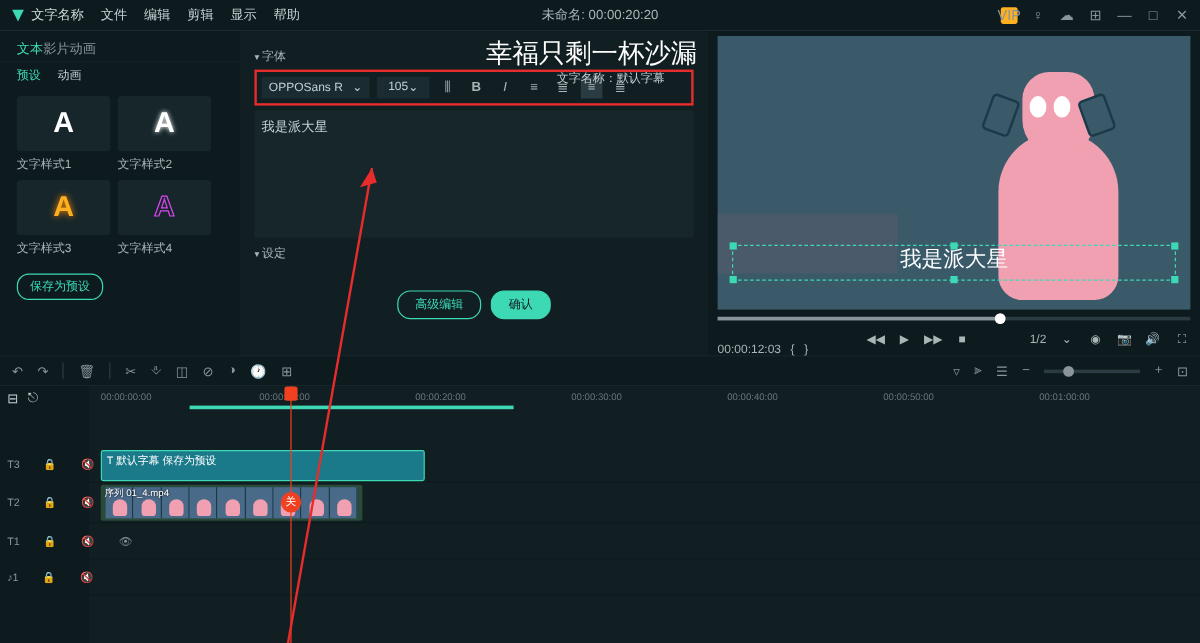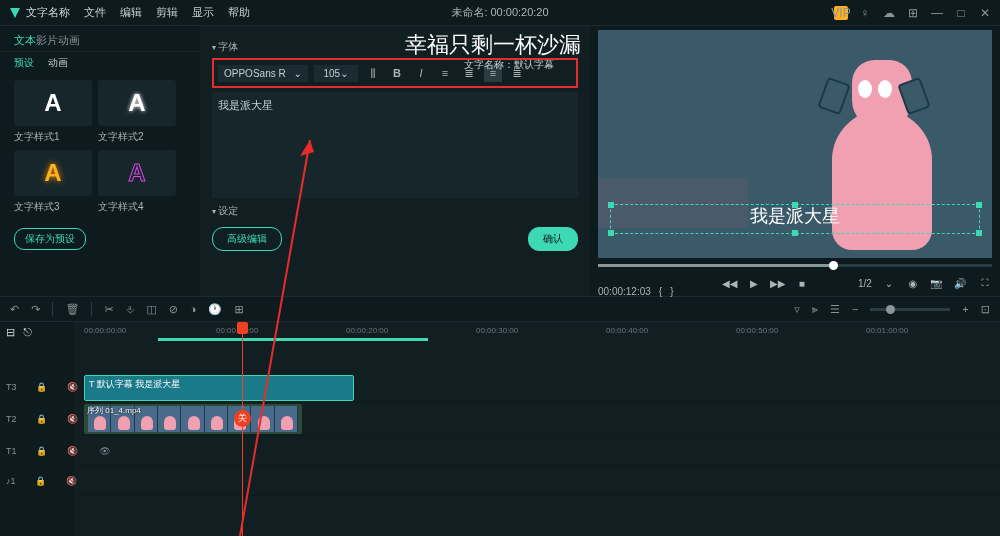--- a/index.html
+++ b/index.html
@@ -33,21 +33,21 @@
 
 .midpanel{width:390px;background:#111f23;padding:8px 12px}
 .sectlabel{font-size:10px;color:#aab5b8;margin:6px 0 4px}
 .sectlabel::before{content:"▾ ";font-size:8px}
 .fontrow{display:flex;gap:6px;align-items:center;border:2px solid #e82c2c;padding:4px;margin-bottom:4px}
 .fontsel{background:#1a2c31;color:#c5d0d3;border:none;padding:3px 6px;font-size:10px;width:90px;display:flex;justify-content:space-between;align-items:center}
 .sizesel{background:#1a2c31;color:#c5d0d3;border:none;padding:3px 6px;font-size:10px;width:44px;display:flex;justify-content:center}
 .fmtbtn{width:18px;height:18px;display:flex;align-items:center;justify-content:center;color:#aab5b8;font-size:11px;cursor:pointer}
 .fmtbtn.sel{background:#2a3c41}
 .textarea{background:#16262a;height:106px;padding:6px;font-size:11px;color:#c5d0d3}
-.actions{display:flex;gap:8px;justify-content:space-between;margin-top:9px}
+.actions{display:flex;gap:8px;justify-content:center;margin-top:24px}
 .actbtn{border:1px solid #3dd9b5;color:#3dd9b5;background:transparent;padding:4px 14px;border-radius:11px;font-size:10px;cursor:pointer}
 .actbtn.fill{background:#3dd9b5;color:#0d1a1e}
 
 .overlay-title{position:absolute;left:405px;top:30px;font-size:22px;color:#fff;font-weight:500}
 .overlay-sub{position:absolute;left:464px;top:58px;font-size:10px;color:#c5d0d3}
 
 .preview{flex:1;background:#0d1a1e;position:relative}
 .canvas{position:absolute;left:8px;top:4px;right:8px;height:228px;background:#3a5a6a;overflow:hidden}
 .patrick{position:absolute;right:30px;top:20px;width:160px;height:200px}
 .pbody{position:absolute;bottom:0;left:30px;width:100px;height:140px;background:#f0a0b0;border-radius:50px 50px 20px 20px}
@@ -281,21 +281,21 @@
   </div>
   <div class="tl-tracks">
     <div style="height:30px"></div>
     <div class="track">
       <div class="trackhead">
           <span>T3</span>
           <span>🔒</span>
           <span>🔇</span>
           <span>👁</span>
         </div>
-      <div class="clip clip-text"><span>T  默认字幕 我是派大星</span></div>
+      <div class="clip clip-text"><span>T  默认字幕 保存为预设</span></div>
     </div>
     <div class="track tall">
       <div class="trackhead">
           <span>T2</span>
           <span>🔒</span>
           <span>🔇</span>
           <span>👁</span>
         </div>
       <div class="clip clip-video">
         <span class="clip-label">序列 01_4.mp4</span>

